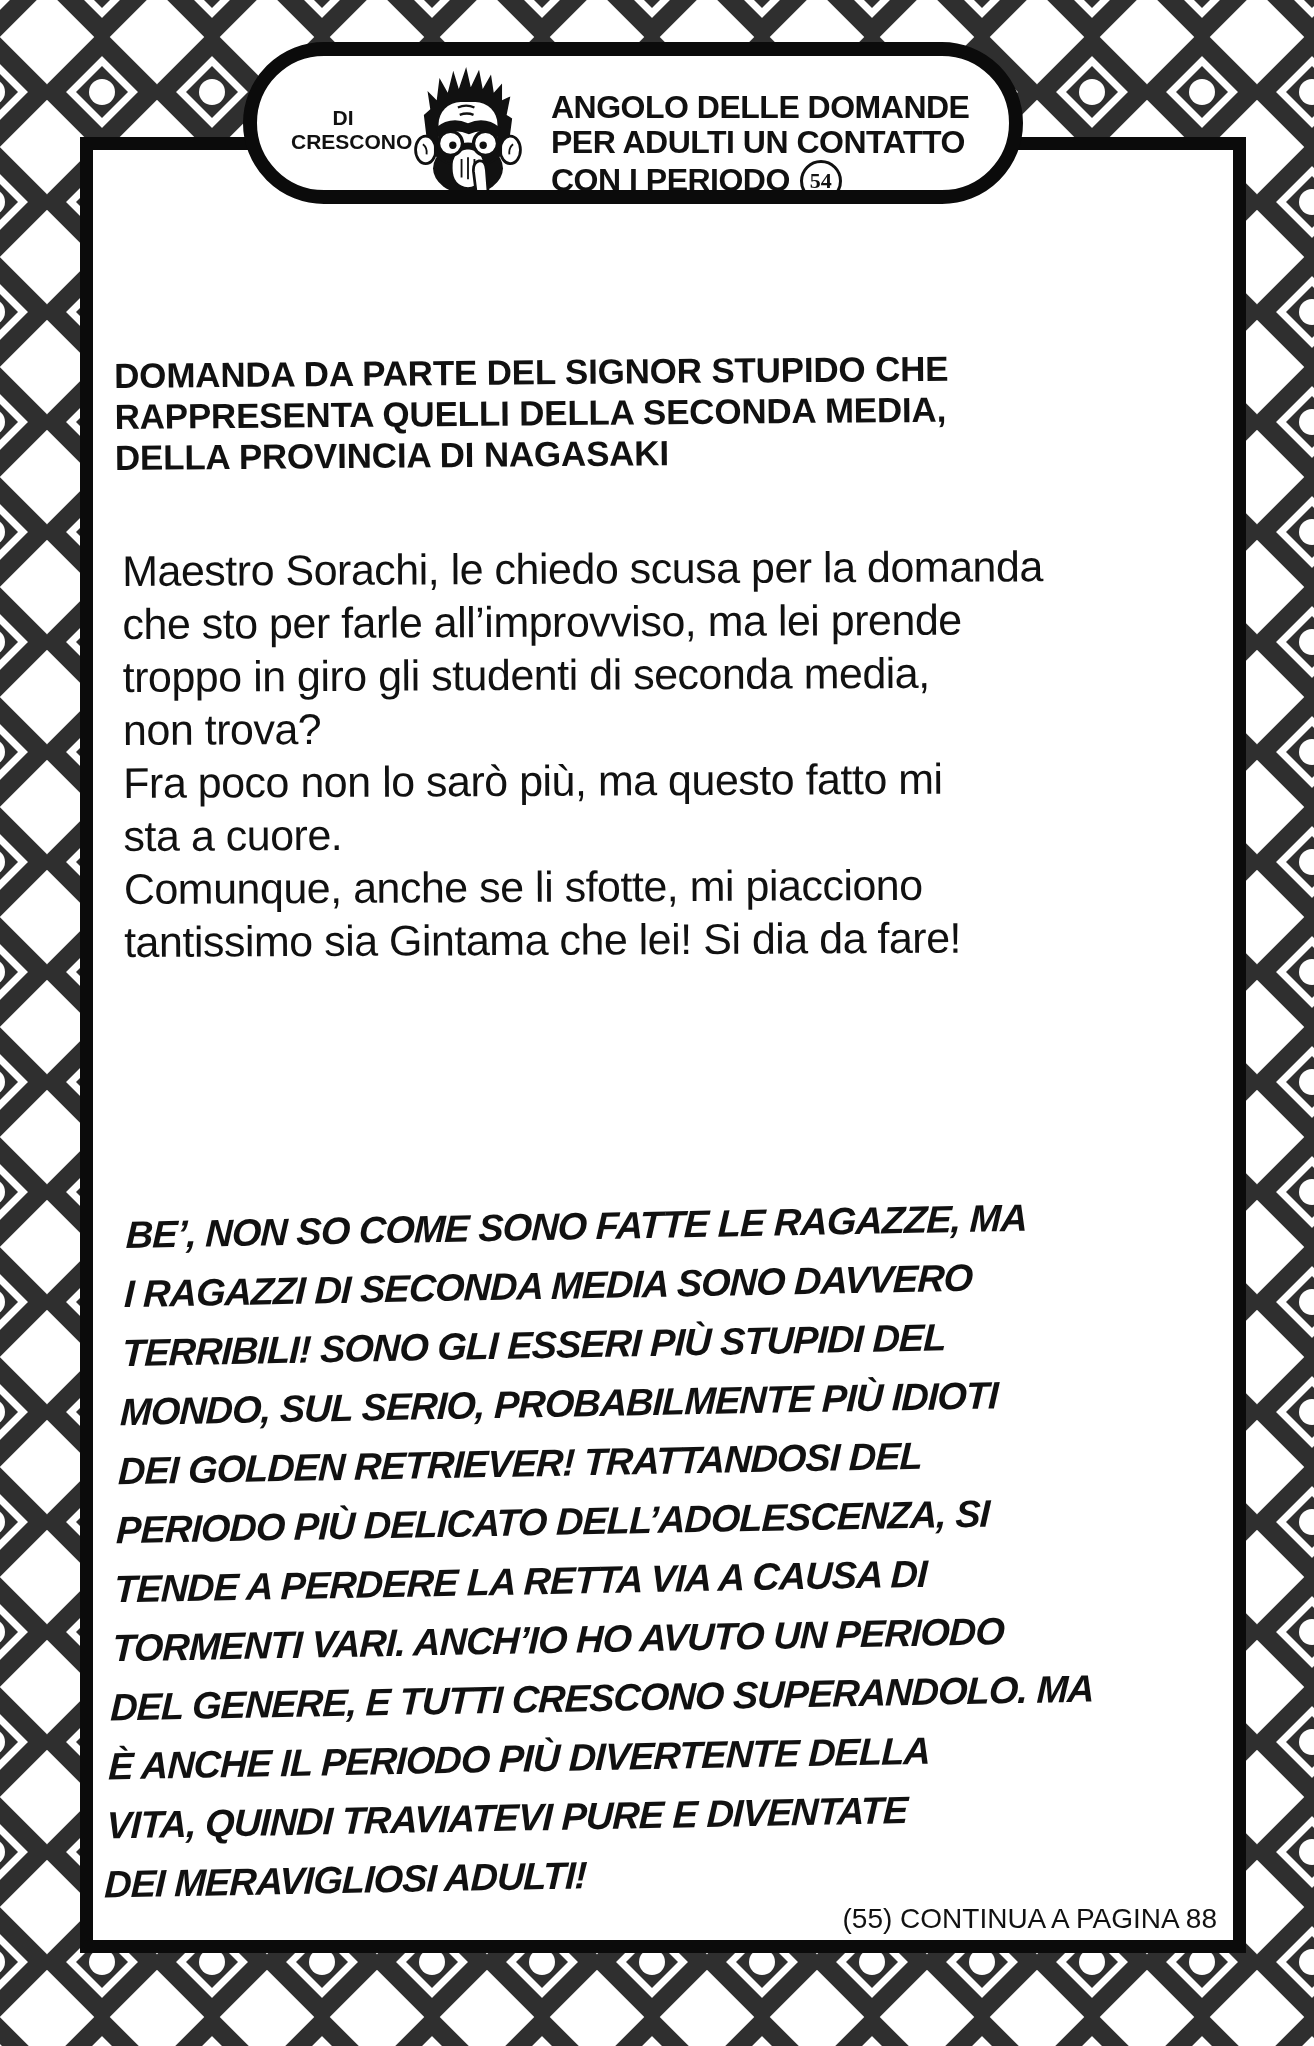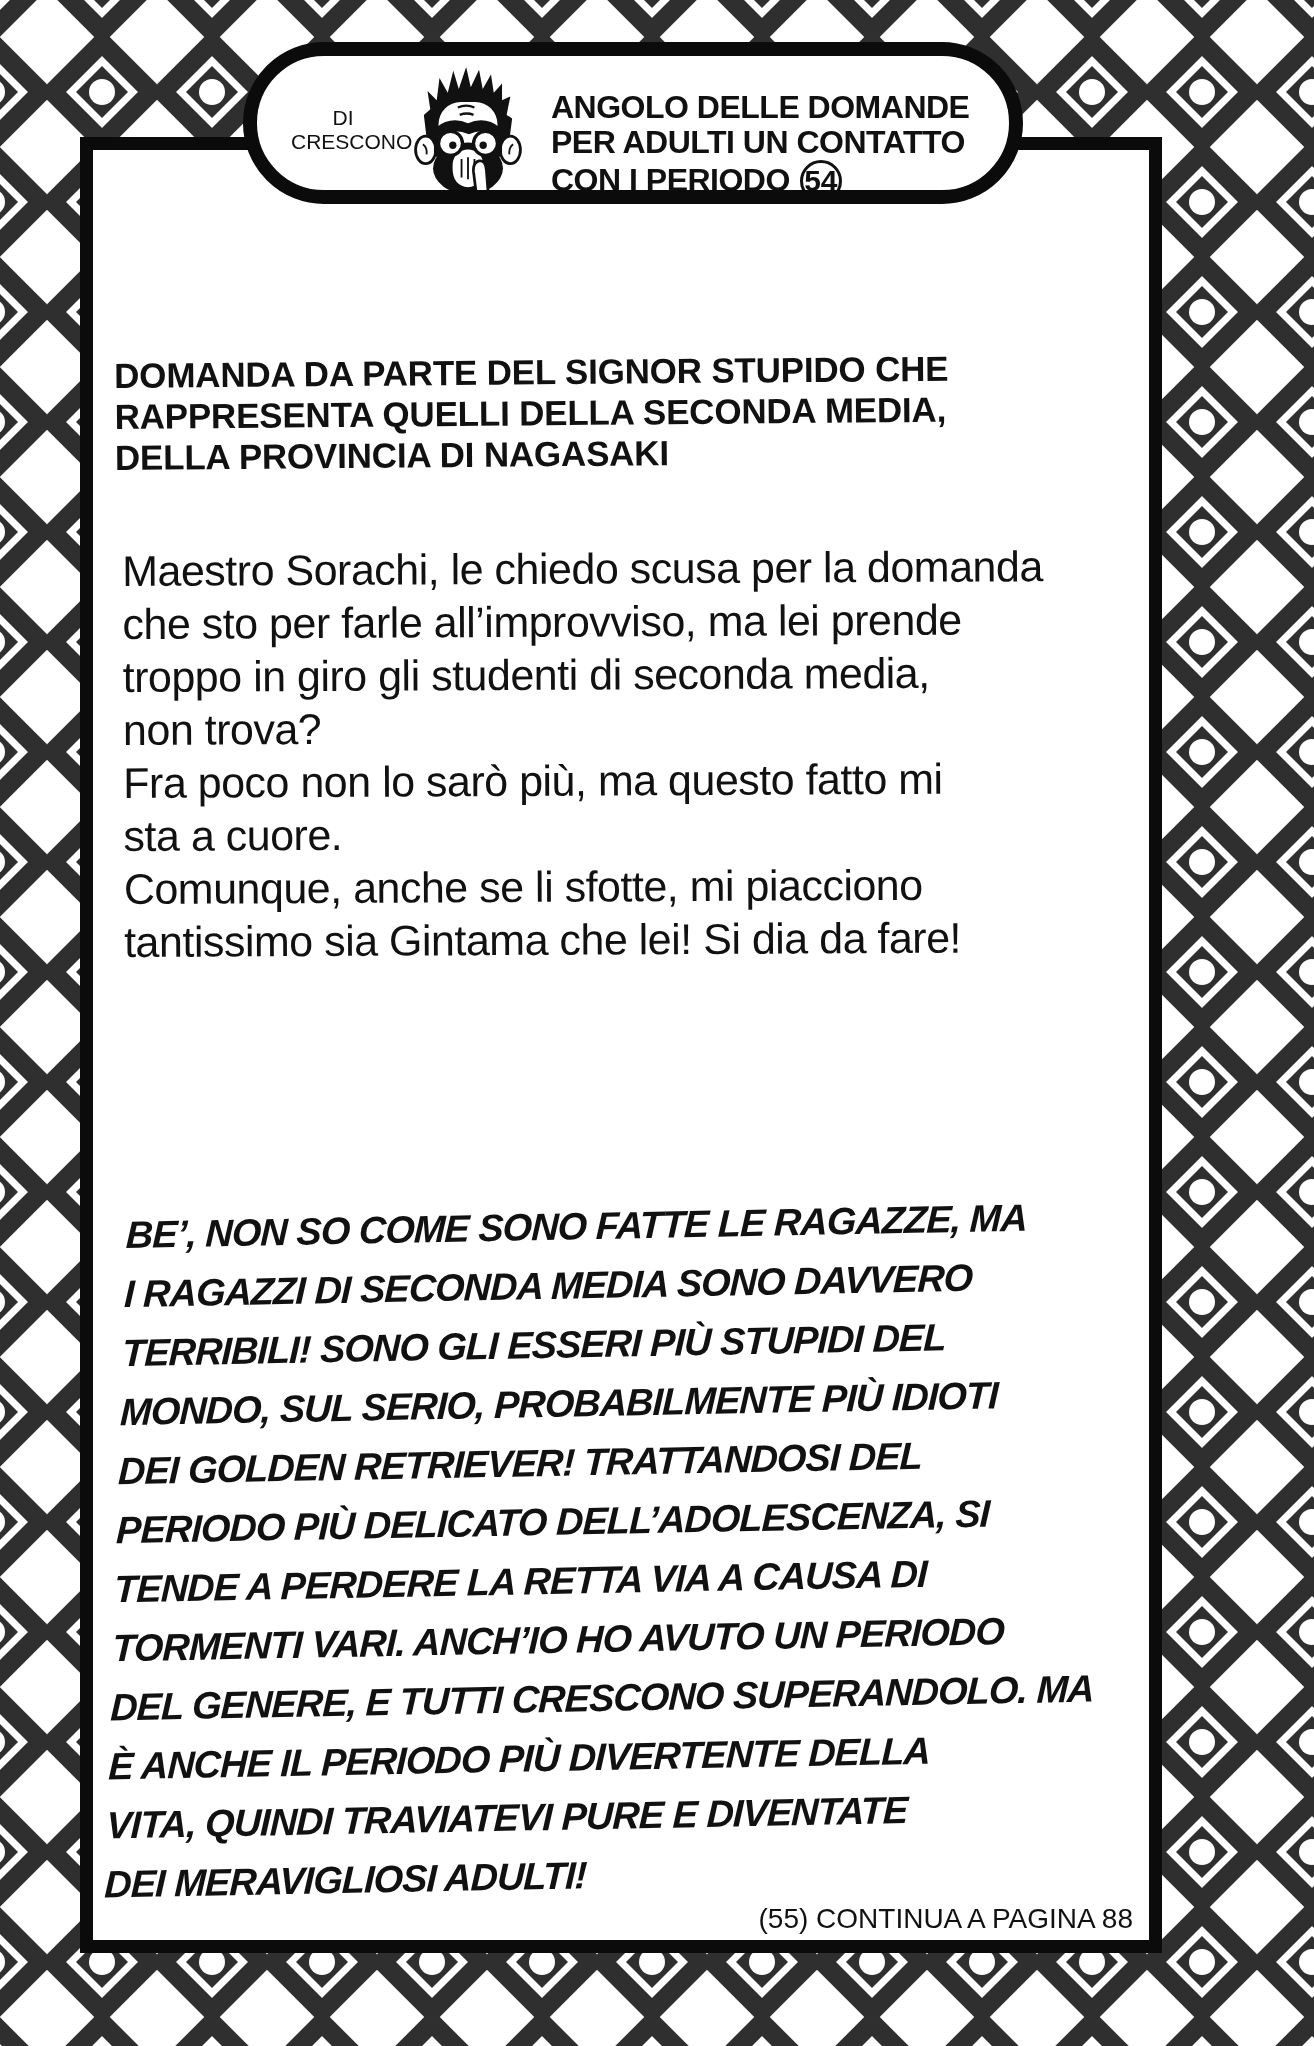--- a/index.html
+++ b/index.html
@@ -2,38 +2,38 @@
 <html><head>
 <meta charset="utf-8">
 <style>
   html,body{margin:0;padding:0;}
   body{width:1314px;height:2046px;overflow:hidden;background:#fff;
        font-family:"Liberation Sans", sans-serif;color:#111;}
   .page{position:relative;width:1314px;height:2046px;overflow:hidden;}
   .bg{position:absolute;left:0;top:0;z-index:0;}
 
   
-  .paper{position:absolute;left:80px;top:137px;width:1082px;height:1816px;
+  .paper{position:absolute;left:80px;top:137px;width:1166px;height:1816px;
          background:#fff;border:13px solid #0b0b0b;box-sizing:border-box;z-index:1;}
 
   
   .capsule{position:absolute;left:243px;top:42px;width:780px;height:162px;
            background:#fff;border:14px solid #0b0b0b;border-radius:85px;
            box-sizing:border-box;z-index:2;display:flex;align-items:center;
            padding-left:34px;overflow:hidden;}
-  .byline{width:104px;text-align:center;font-weight:normal;font-size:21px;
+  .byline{width:104px;text-align:center;font-weight:bold;font-size:21px;
           line-height:24px;margin-top:14px;flex:none;}
   .byline span{display:block;}
   .gorilla{flex:none;width:142px;height:138px;align-self:flex-end;margin:0 4px -4px 2px;}
   .cap-title{font-weight:bold;font-size:32px;line-height:35px;letter-spacing:-0.5px;
              white-space:nowrap;margin-left:8px;margin-top:45px;}
   .t3{display:flex;align-items:center;}
   .circ{display:inline-flex;align-items:center;justify-content:center;
         width:36px;height:36px;border:3px solid #111;border-radius:50%;
-        font-size:30px;font-weight:bold;margin-left:10px;letter-spacing:0;}
+        font-size:22px;font-weight:bold;margin-left:10px;letter-spacing:0;font-family:Liberation Serif, serif;}
 
   
   .heading{position:absolute;left:21px;top:205px;font-weight:bold;font-size:35px;
            line-height:41px;letter-spacing:-0.2px;white-space:nowrap;
            transform:rotate(-0.5deg);transform-origin:0 0;}
   .qbody{position:absolute;left:29px;top:395px;font-size:43px;line-height:53px;
          letter-spacing:-0.5px;white-space:nowrap;transform:rotate(-0.3deg);
          transform-origin:0 0;}
   .risposta{position:absolute;left:36px;top:947px;font-size:44px;letter-spacing:-0.5px;}
   .abody{position:absolute;left:34px;top:1056px;font-size:38px;line-height:59px;

